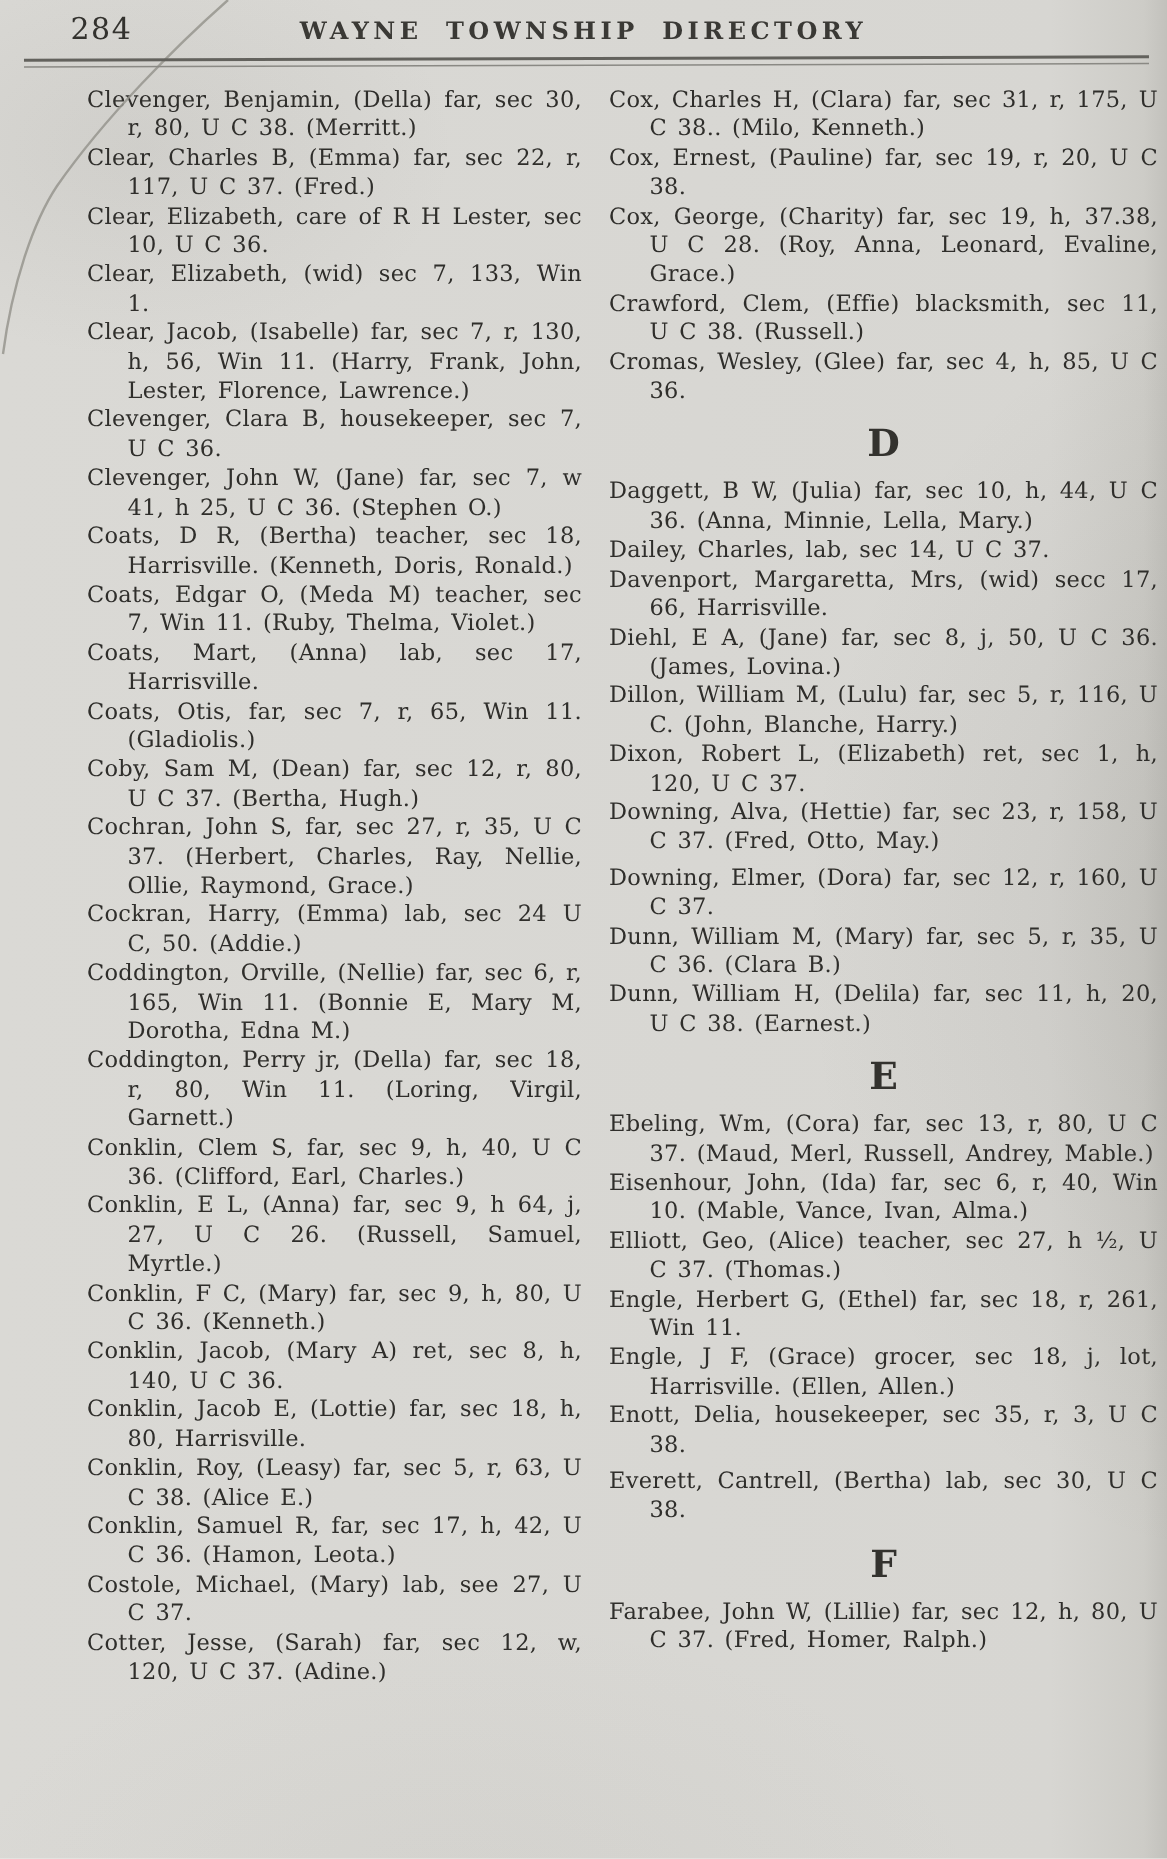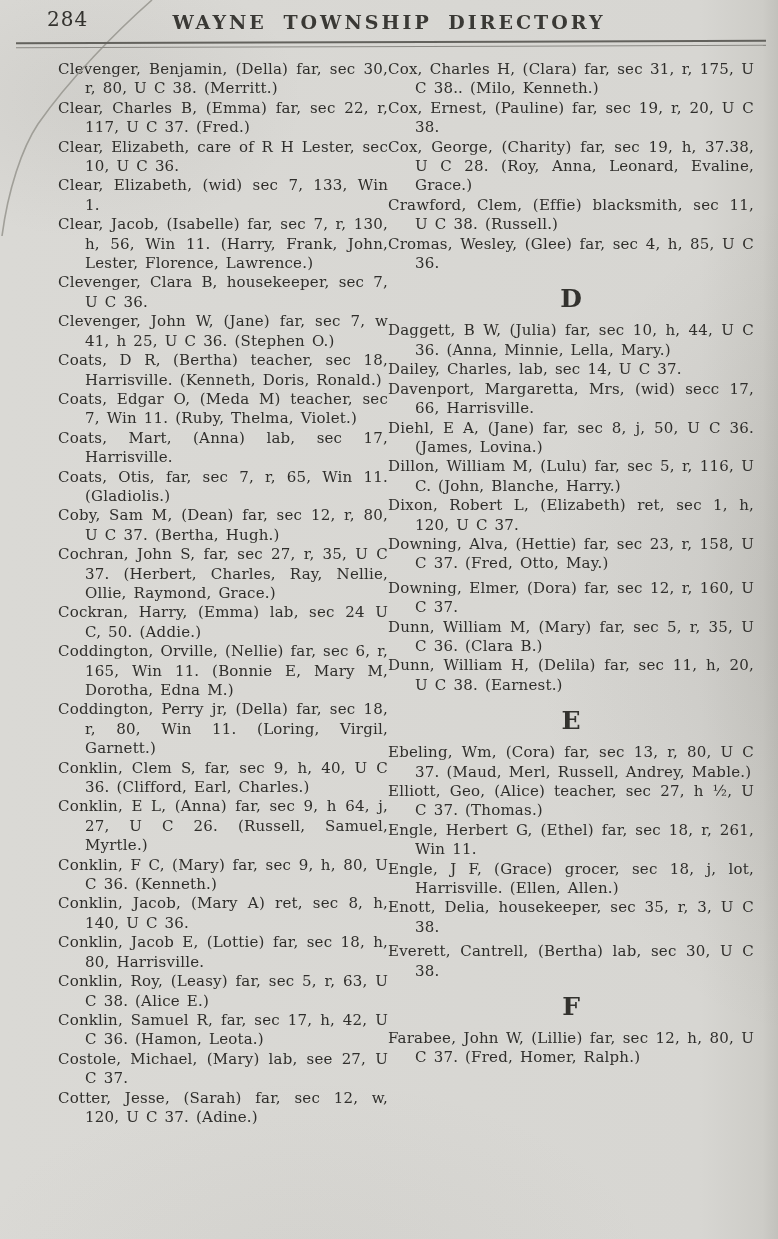--- a/index.html
+++ b/index.html
@@ -16,34 +16,35 @@
     font-family:"DejaVu Serif","Liberation Serif",serif;
     color:#2f2e2b;
   }
   .page-number{
     position:absolute;left:18px;top:7px;
     font-size:20px;font-weight:400;letter-spacing:1px;color:#33322e;margin-left:29px;
   }
   .page-title{
     text-align:center;
     padding-top:11px;
-    font-size:19px;font-weight:700;
+    font-size:16px;font-weight:700;
     letter-spacing:3px;word-spacing:7px;
     color:#3a3935;
   }
   .header-rule{
     margin:8px 12px 0 16px;
     height:3px;
     border-top:2px solid #63625d;
     border-bottom:1px solid #8a8984;
     transform:rotate(-0.18deg);
   }
   .columns{
     display:flex;
     padding:13px 6px 0 58px;
+    justify-content:space-between;
   }
   .col{min-width:0;}
   .col-left{width:330px;}
   .col-right{width:366px;}
   .entry{
     font-size:15px;
     line-height:19.4px;
     text-align:justify;
     padding-left:27px;
     text-indent:-27px;
@@ -122,20 +123,21 @@
       <div class="entry">Dillon, William M, (Lulu) far, sec 5, r, 116, U C. (John, Blanche, Harry.)</div>
       <div class="entry">Dixon, Robert L, (Elizabeth) ret, sec 1, h, 120, U C 37.</div>
       <div class="entry">Downing, Alva, (Hettie) far, sec 23, r, 158, U C 37. (Fred, Otto, May.)</div>
       <div class="entry gap-sm">Downing, Elmer, (Dora) far, sec 12, r, 160, U C 37.</div>
       <div class="entry">Dunn, William M, (Mary) far, sec 5, r, 35, U C 36. (Clara B.)</div>
       <div class="entry">Dunn, William H, (Delila) far, sec 11, h, 20, U C 38. (Earnest.)</div>
 
       <div class="section-head">E</div>
 
       <div class="entry">Ebeling, Wm, (Cora) far, sec 13, r, 80, U C 37. (Maud, Merl, Russell, Andrey, Mable.)</div>
+      <div class="entry">Eisenhour, John, (Ida) far, sec 6, r, 40, Win 10. (Mable, Vance, Ivan, Alma.)</div>
       <div class="entry">Elliott, Geo, (Alice) teacher, sec 27, h ½, U C 37. (Thomas.)</div>
       <div class="entry">Engle, Herbert G, (Ethel) far, sec 18, r, 261, Win 11.</div>
       <div class="entry">Engle, J F, (Grace) grocer, sec 18, j, lot, Harrisville. (Ellen, Allen.)</div>
       <div class="entry">Enott, Delia, housekeeper, sec 35, r, 3, U C 38.</div>
       <div class="entry gap-sm">Everett, Cantrell, (Bertha) lab, sec 30, U C 38.</div>
 
       <div class="section-head">F</div>
 
       <div class="entry">Farabee, John W, (Lillie) far, sec 12, h, 80, U C 37. (Fred, Homer, Ralph.)</div>
     </div>

